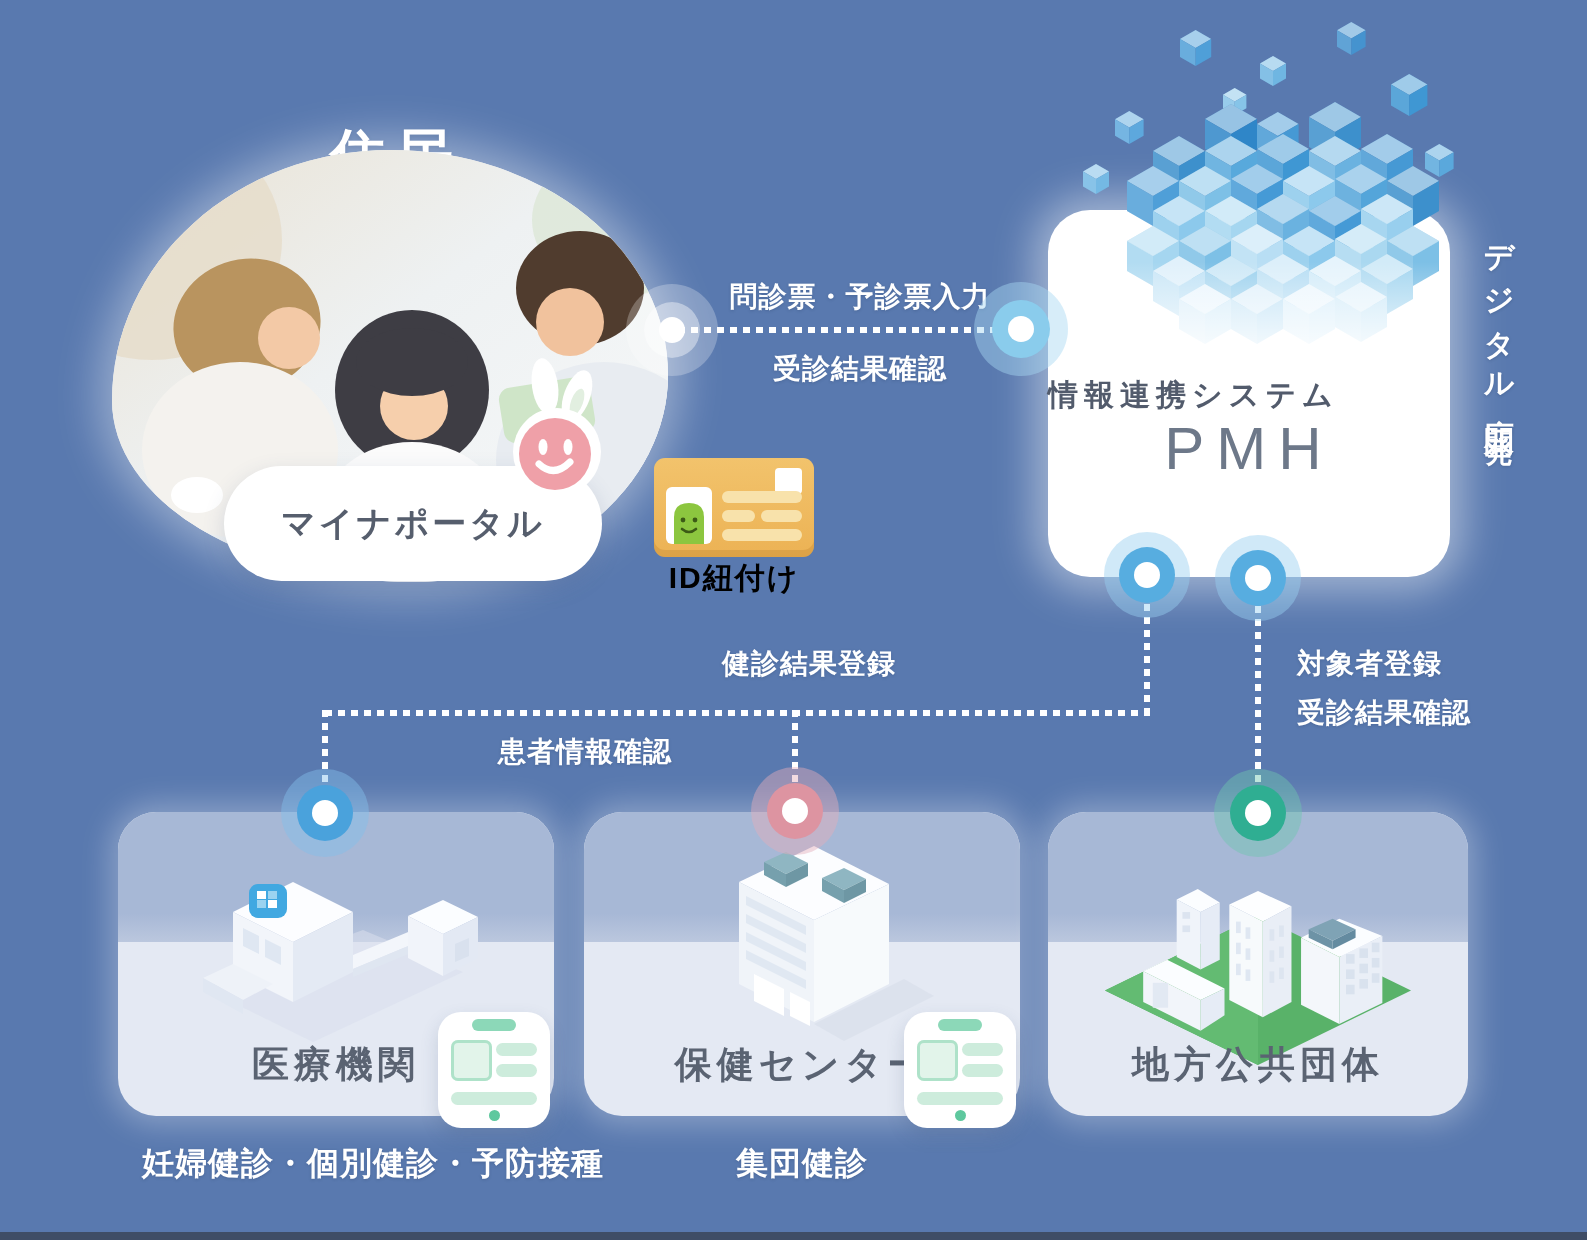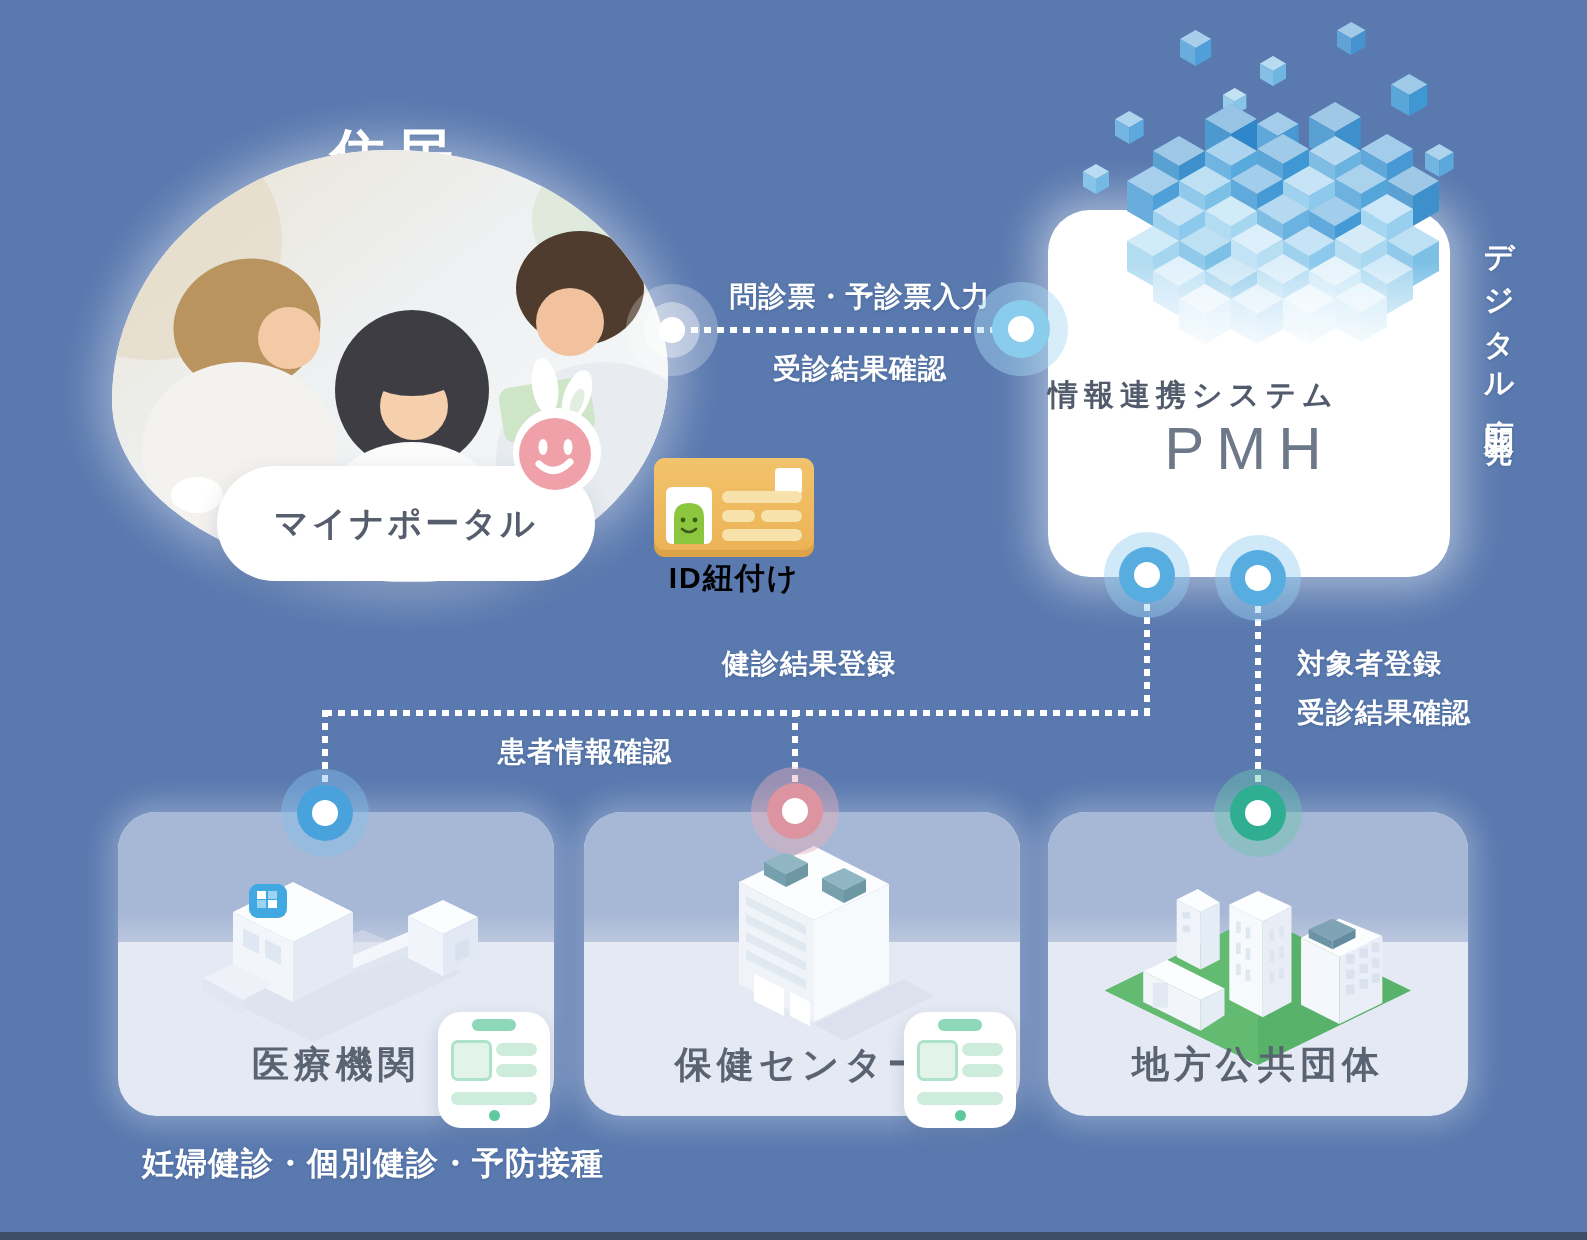--- a/index.html
+++ b/index.html
@@ -23,21 +23,21 @@
   .photo-blob{
     position:absolute; left:112px; top:150px; width:556px; height:432px;
     border-radius:50% 50% 46% 54% / 58% 52% 48% 42%;
     overflow:hidden; background:#eef0f1;
     box-shadow:0 0 45px 12px rgba(255,255,255,.40);
     z-index:2;
   }
   .photo-blob svg{display:block;}
   
   .portal-pill{
-    position:absolute; left:217px; top:466px; width:378px; height:115px;
+    position:absolute; left:224px; top:466px; width:378px; height:115px;
     background:#fff; border-radius:58px; z-index:3;
     display:flex; align-items:center; justify-content:center;
     box-shadow:0 8px 22px rgba(60,85,130,.18);
   }
   .portal-pill span{font-size:34px; font-weight:700; color:#565e6d; letter-spacing:3px;}
   .mascot{position:absolute; left:495px; top:352px; width:125px; height:158px; z-index:4;}
   
   .idcard{
     position:absolute; left:654px; top:458px; width:160px; height:99px;
     background:linear-gradient(#f2c36c,#ecb254); border-radius:11px; z-index:2;
@@ -376,15 +376,16 @@
   <div class="tablet" style="left:904px; top:1012px;">
     <div class="notch"></div>
     <div class="sq"></div>
     <div class="p1"></div>
     <div class="p2"></div>
     <div class="pw"></div>
     <div class="dot"></div>
   </div>
 
   <div class="caption" style="left:142px; top:1142px;">妊婦健診・個別健診・予防接種</div>
+  <div class="caption" style="left:584px; top:1142px; width:436px; text-align:center;">集団健診</div>
 
   <div class="footer-strip"></div>
 </div>
 
 </body></html>

